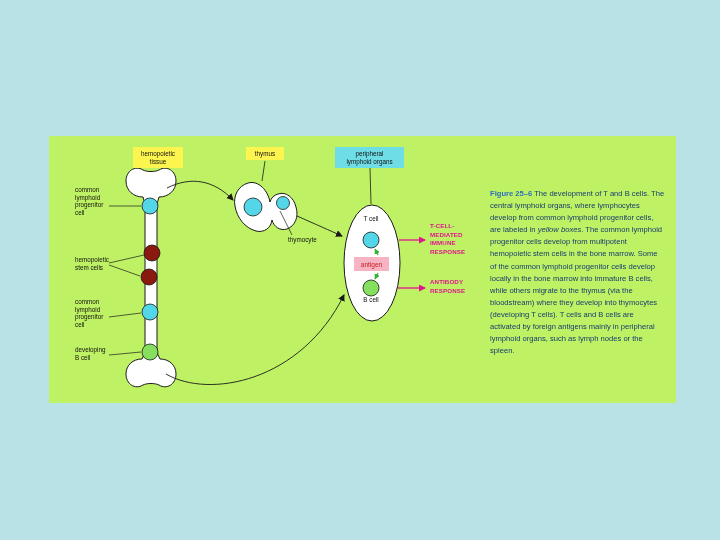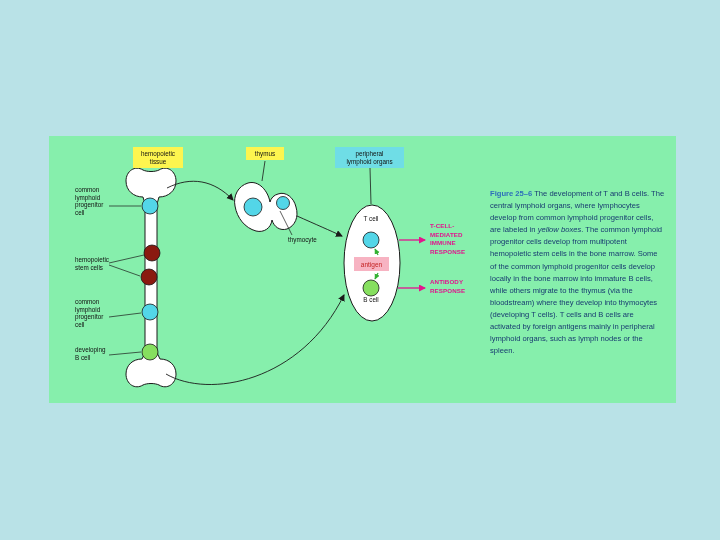--- a/index.html
+++ b/index.html
@@ -5,21 +5,21 @@
   * { margin:0; padding:0; box-sizing:border-box; }
   html, body { width:720px; height:540px; }
   body {
     font-family:"Liberation Sans", sans-serif;
     position:relative;
     overflow:hidden;
   }
   .panel {
     position:absolute; left:49px; top:136px;
     width:627px; height:267px;
-    background:#86efac;
+    background:#bef264;
   }
   .diagram-svg { position:absolute; left:0; top:0; }
   .abs { position:absolute; }
   .hdr {
     display:flex; align-items:center; justify-content:center;
     text-align:center; font-size:6.3px; line-height:7.8px;
     color:#111; white-space:pre-line;
   }
   .dlabel {
     font-size:6.3px; line-height:7.5px; color:#111;

